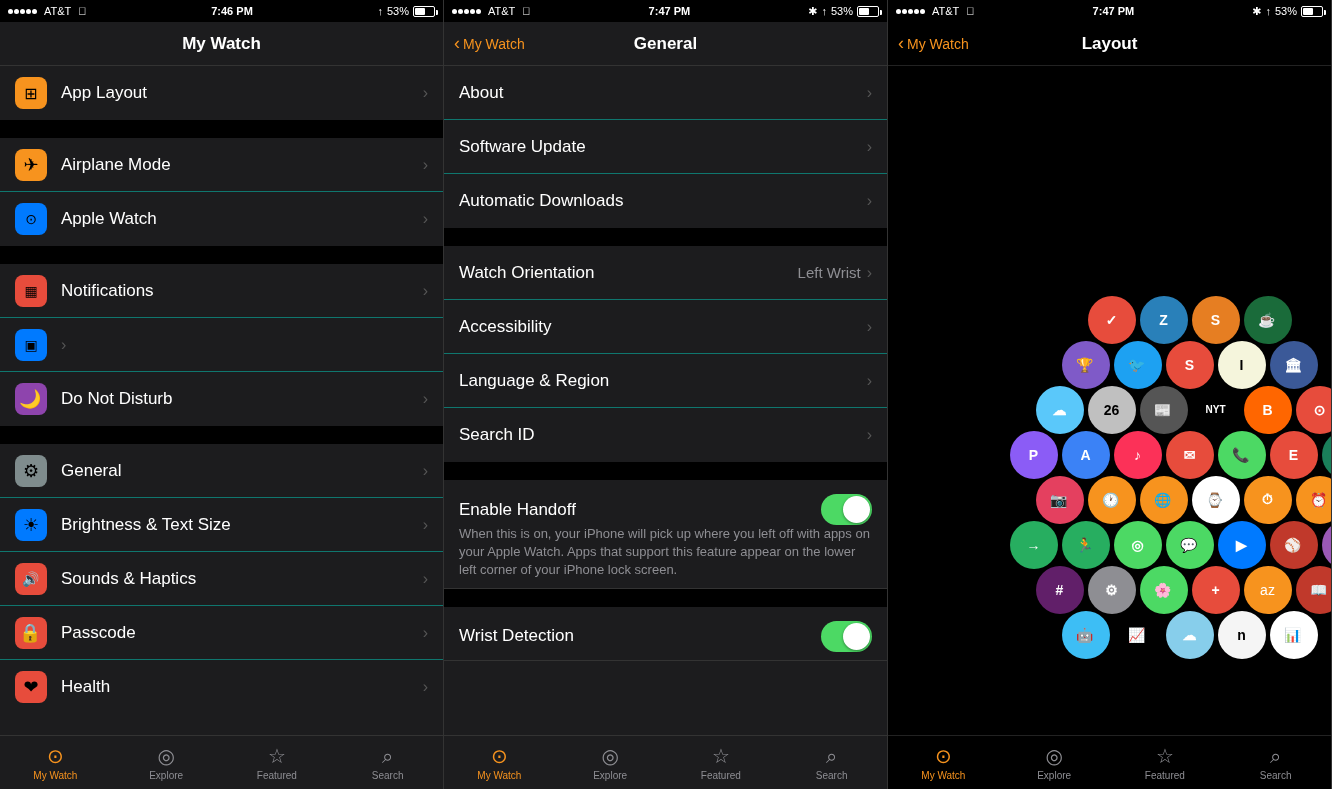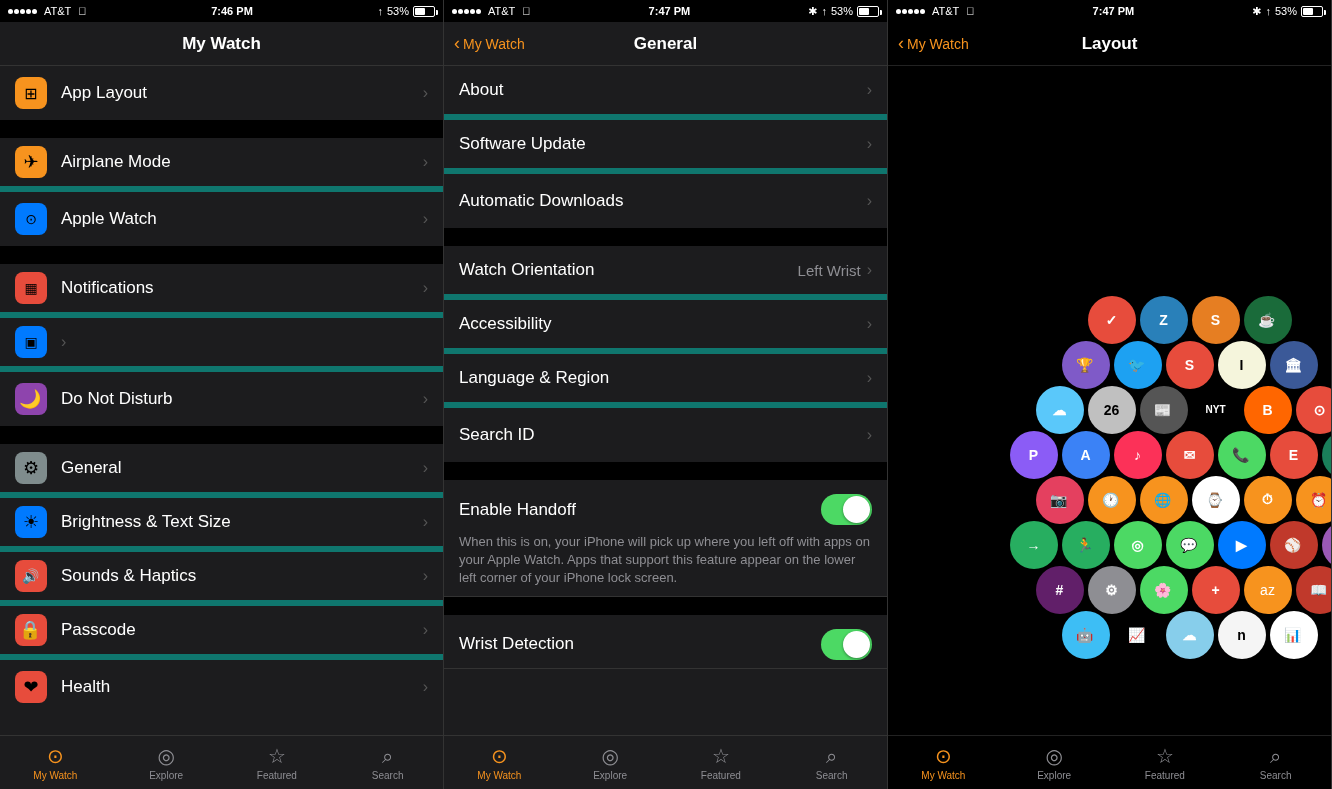--- a/index.html
+++ b/index.html
@@ -97,21 +97,21 @@
     .list-group {
       margin-bottom: 0;
     }
     .list-spacer { height: 18px; background: #000; }
     .list-item {
       display: flex;
       align-items: center;
       padding: 0 15px;
       height: 54px;
       background: #1c1c1e;
-      border-bottom: 6px solid #0f766e;
+      border-bottom: 1px solid #0f766e;
       cursor: pointer;
     }
     .list-item:last-child { border-bottom: none; }
     .item-icon {
       width: 32px;
       height: 32px;
       border-radius: 8px;
       display: flex;
       align-items: center;
       justify-content: center;
@@ -165,21 +165,20 @@
       align-items: center;
       justify-content: space-between;
     }
     .toggle-label {
       font-size: 17px;
       color: #fff;
     }
     .toggle-desc {
       font-size: 13px;
       color: #8e8e93;
-      margin-top: 8px;
       line-height: 1.4;
     }
 
     
     .tab-bar {
       height: 54px;
       background: #1c1c1e;
       border-top: 1px solid #333;
       display: flex;
       align-items: center;

